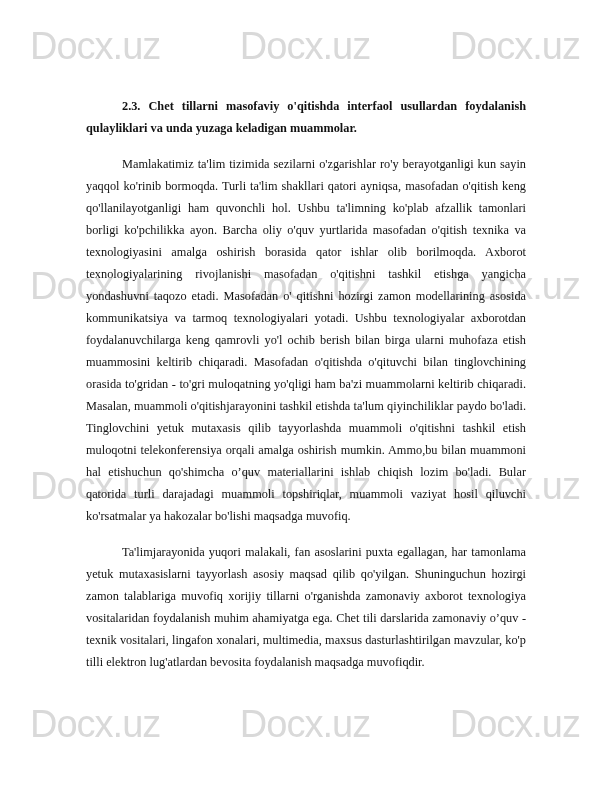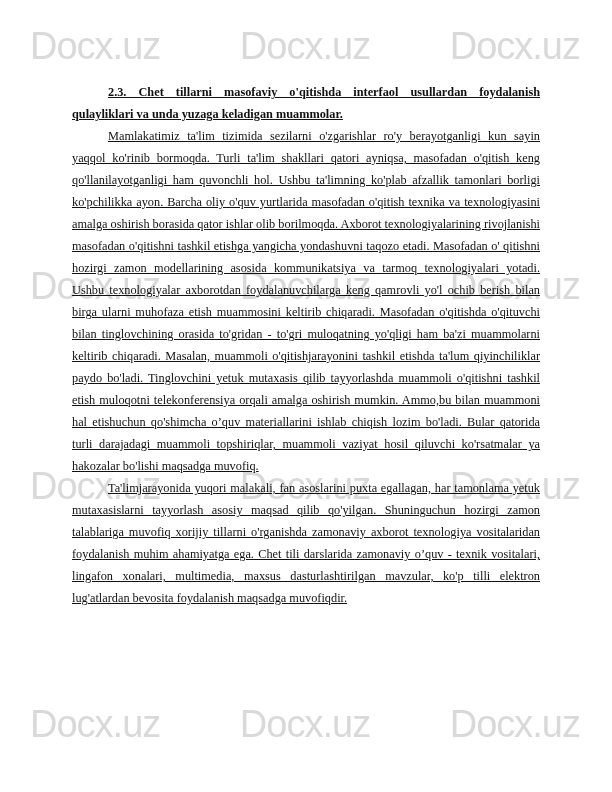--- a/index.html
+++ b/index.html
@@ -9,21 +9,21 @@
     display:flex; justify-content:space-between; padding:0 32px 0 30px; box-sizing:border-box;
     font-family:"Liberation Sans", sans-serif; font-size:38px; color:#d9d9d9;
     line-height:40px; letter-spacing:-1px; z-index:0; pointer-events:none;
   }
   .watermark-row span { display:block; }
   .page {
     position:absolute; left:72px; top:81px; width:468px; z-index:1;
     font-family:"Liberation Serif", serif; font-size:12.3px; color:#111;
     line-height:22px;
   }
-  .page p { margin:0; text-align:justify; text-indent:36px;text-decoration:underline; }
+  .page p { margin:14px; text-align:justify; text-indent:36px; }
   .heading { font-weight:bold; }
 </style>
 </head>
 <body>
 
 <div class="watermark-row" style="top:26px;">
   <span>Docx.uz</span>
   <span>Docx.uz</span>
   <span>Docx.uz</span>
 </div>

